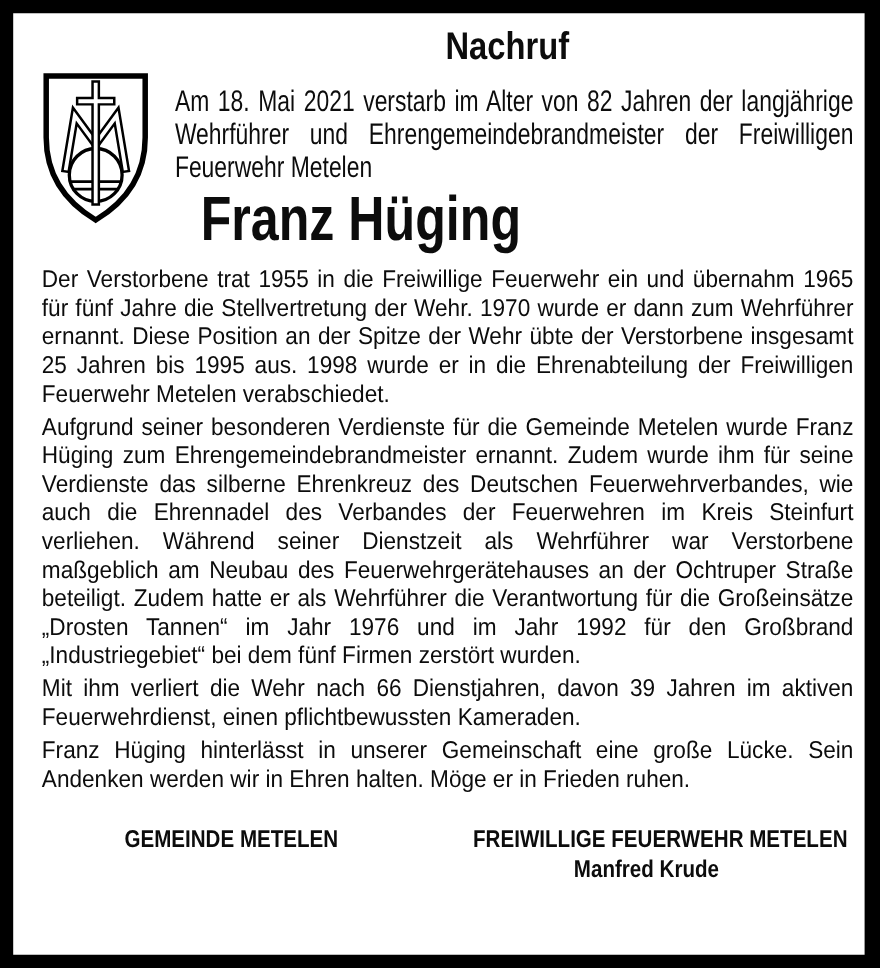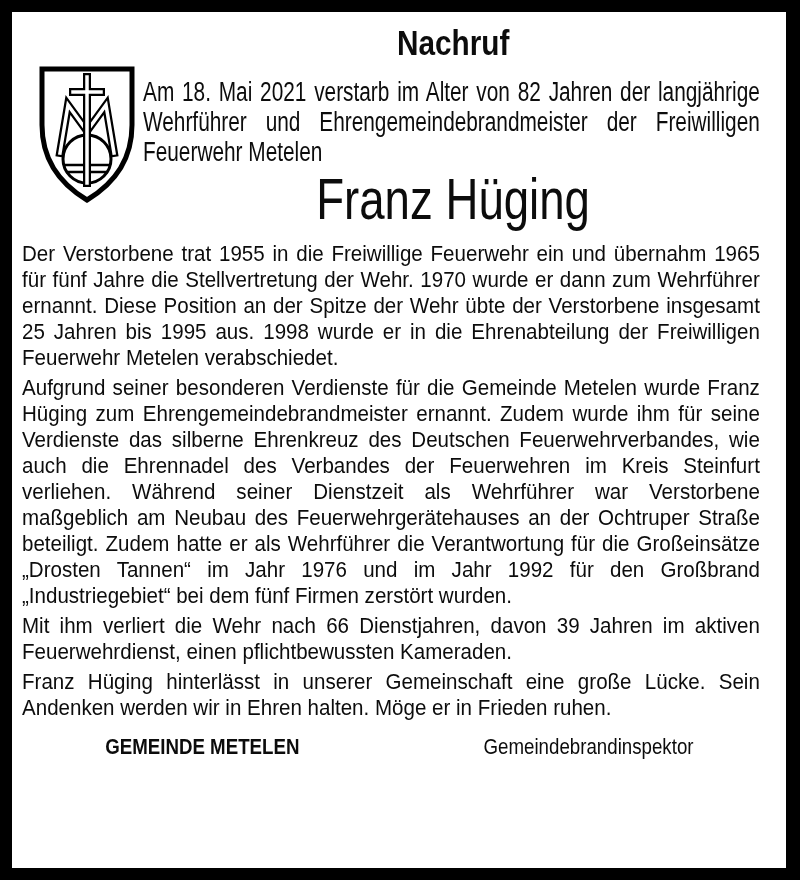--- a/index.html
+++ b/index.html
@@ -1,52 +1,52 @@
 <!DOCTYPE html>
 <html><head>
 <meta charset="utf-8">
 <style>
   html, body { margin: 0; padding: 0; background: #ffffff; }
   .sheet {
     width: 800px; height: 880px; box-sizing: border-box;
     border-style: solid; border-color: #000;
     border-width: 12px 14px 12px 12px;
     background: #fff; position: relative; overflow: hidden;
-    padding: 13px 10px 0 10px;
+    padding: 13px 10px 0 26px;
     font-family: "Liberation Sans", "DejaVu Sans", sans-serif;
     color: #0c0c0c;
   }
   .nachruf {
     margin: 0 0 0 108px; text-align: center;
     font-size: 35px; line-height: 36px; font-weight: bold;
   }
   .cx { display: inline-block; white-space: nowrap; transform-origin: center bottom; }
   .cx85 { transform: scaleX(0.85); }
   .cx80 { transform: scaleX(0.80); }
   .crest {
     position: absolute; left: 25px; top: 53px;
     width: 100px; height: 139px;
   }
   .intro {
     margin: 16px 0 0 121px;
     font-size: 27px; line-height: 30px; text-align: justify;
     width: 800px; transform: scaleX(0.771); transform-origin: left top;
   }
   .deceased {
-    margin: 2px 0 0 108px; text-align: center;
-    font-size: 57px; line-height: 60px; font-weight: normal;
+    margin: 2px 0 0 108px; text-align: left;
+    font-size: 57px; line-height: 60px; font-weight: bold;
   }
   .bodytext p {
     margin: 4px 0 0 0;
     font-size: 22px; line-height: 26px; text-align: justify;
     width: 790px; transform: scaleX(0.934); transform-origin: left top;
   }
   .bodytext p:first-child { margin-top: 12px; }
   .signatures {
-    display: flex; margin-top: 12px; gap: 17px;
+    display: flex; margin-top: 28px; gap: 17px;
   }
   .sig-col { text-align: center; font-size: 22px; line-height: 27px; }
   .sig-col.left  { width: 49%; }
   .sig-col.right { width: 51%; }
   .sig-org, .sig-name { font-weight: bold; }
   .sig-role { font-weight: normal; }
 </style>
 </head>
 <body>
 
@@ -87,19 +87,22 @@
     <p>Franz Hüging hinterlässt in unserer Gemeinschaft eine große Lücke. Sein Andenken werden wir in Ehren halten. Möge er in Frieden ruhen.</p>
   </div>
 
   <div class="signatures">
     <div class="sig-col left">
       <div class="sig-org">
         <span class="cx cx85">GEMEINDE METELEN</span>
       </div>
     </div>
     <div class="sig-col right">
-      <div class="sig-role">
-        <span class="cx cx85">Gemeindebrandinspektor</span>
+      <div class="sig-org">
+        <span class="cx cx85">FREIWILLIGE FEUERWEHR METELEN</span>
+      </div>
+      <div class="sig-name">
+        <span class="cx cx85">Manfred Krude</span>
       </div>
     </div>
   </div>
 
 </div>
 
 </body></html>

